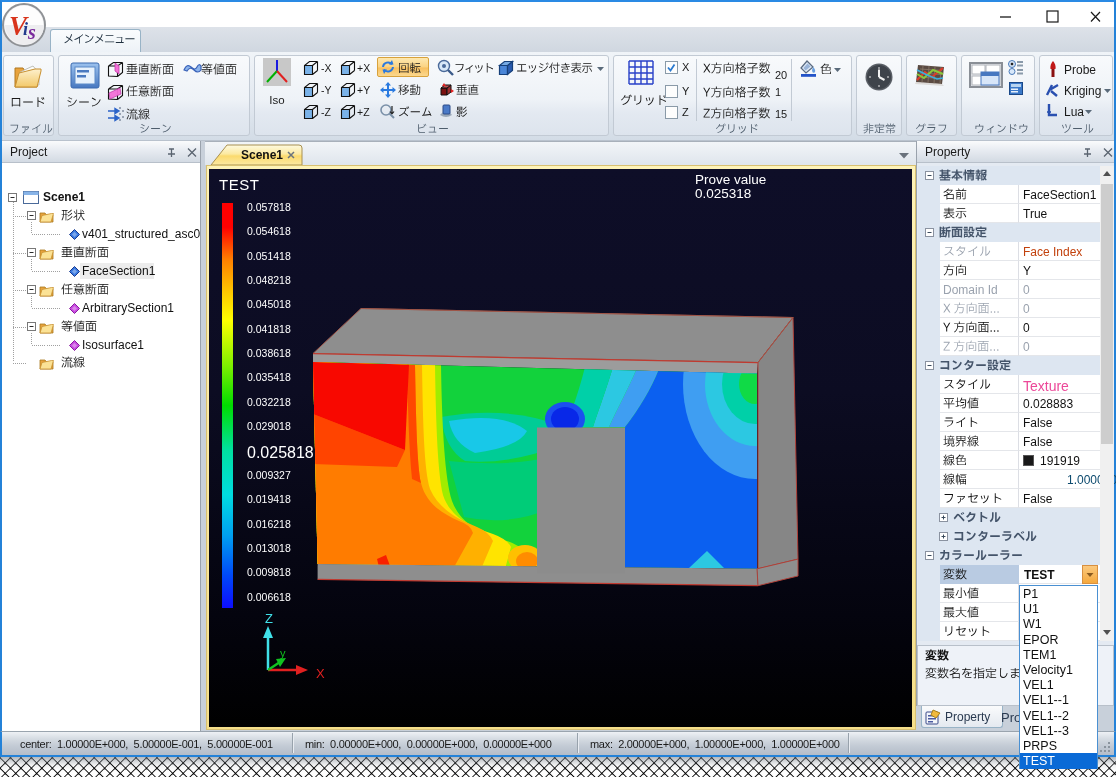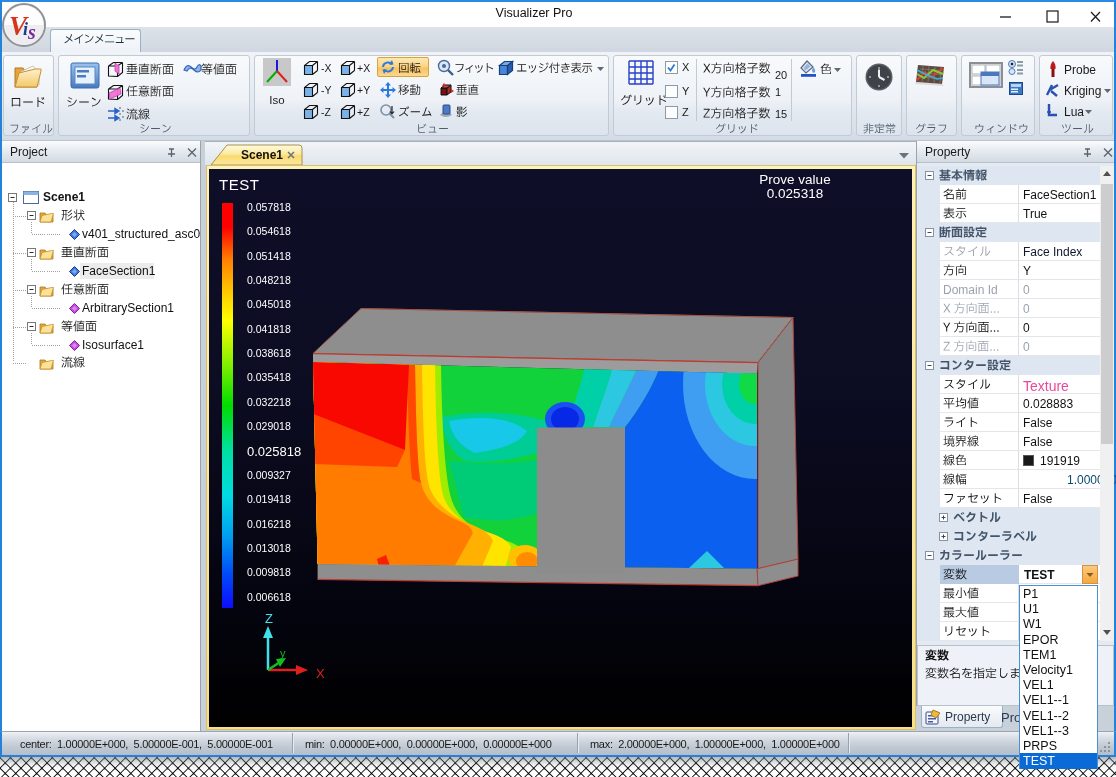--- a/index.html
+++ b/index.html
@@ -1,21 +1,20 @@
 <!DOCTYPE html>
 <html><head><meta charset="utf-8"><style>
 *{margin:0;padding:0;box-sizing:border-box}
 html,body{width:1116px;height:777px;overflow:hidden;background:#fff;
  font-family:"Liberation Sans",sans-serif;-webkit-font-smoothing:antialiased}
 #root{position:absolute;left:0;top:0;width:1116px;height:777px}
 .abs{position:absolute}
 </style></head><body>
 <div id="root">
 <div class="abs" style="left:0;top:0;width:1116px;height:757px;background:#fff;border-left:2px solid #2482d8;border-right:2px solid #2482d8;border-top:2px solid #2a8ae4"></div>
-<div class="abs" style="left:0;top:6px;width:1068px;text-align:center;font-size:12.5px;color:#111">Visualizer Pro</div>
 <svg class="abs" style="left:994px;top:4px" width="116" height="22">
       <line x1="6" y1="13" x2="17" y2="13" stroke="#1a1a1a" stroke-width="1.3"></line>
       <rect x="53" y="7" width="11" height="11" fill="none" stroke="#1a1a1a" stroke-width="1.2"></rect>
       <path d="M97 8 L106 17.5 M106 8 L97 17.5" stroke="#1a1a1a" stroke-width="1.2"></path>
     </svg>
 <div class="abs" style="left:2px;top:27px;width:1112px;height:25px;background:linear-gradient(#dde2e9,#d0d7e0)"></div>
 <div class="abs" style="left:50px;top:29px;width:91px;height:23px;background:linear-gradient(#fafcfd,#edf2f7);border:1px solid #98b3c6;border-bottom:none;border-radius:3px 3px 0 0"></div>
 <svg style="position:absolute;left:62.5px;top:33.2px;" width="73" height="16">
       <path transform="translate(0,10.1)" d="M9.2 -1.5Q8 -2.6 6.7 -3.6Q4.8 -1.1 1.9 0.1L1.4 -0.7Q4.3 -1.7 6 -4.1Q4.3 -5.4 2.8 -6.2L3.3 -6.9Q4.9 -6 6.5 -4.8Q7.5 -6.5 8.3 -9L9.1 -8.7Q8.3 -6.2 7.1 -4.3Q8.6 -3.2 9.7 -2.1ZM20.2 -8.3Q18.8 -6.9 16.9 -5.7L16.9 0.3L16.1 0.3L16.1 -5.2Q14.1 -4 11.7 -3.1L11.3 -3.9Q13.7 -4.7 15.8 -6Q18 -7.3 19.6 -8.9ZM25.7 -5.9Q24 -7 22.1 -7.9L22.5 -8.6Q24.4 -7.7 26.1 -6.6ZM22.2 -1Q24.3 -1.4 25.7 -2.1Q27.1 -2.9 28.1 -4.1Q29.2 -5.3 29.9 -7.1L30.6 -6.6Q29.5 -3.8 27.6 -2.3Q25.6 -0.8 22.5 -0.2ZM39.8 -1.5Q38.6 -2.6 37.3 -3.6Q35.4 -1.1 32.5 0.1L32 -0.7Q34.9 -1.7 36.6 -4.1Q34.9 -5.4 33.4 -6.2L33.9 -6.9Q35.5 -6 37.1 -4.8Q38.1 -6.5 38.9 -9L39.7 -8.7Q38.9 -6.2 37.7 -4.3Q39.2 -3.2 40.3 -2.1ZM50.4 -7L42.7 -7L42.7 -7.8L50.4 -7.8ZM51.2 -0.8L41.9 -0.8L41.9 -1.6L51.2 -1.6ZM60.7 -1L60.7 -0.2L52.8 -0.2L52.8 -1L58 -1Q58.4 -3.2 58.5 -5.5L53.6 -5.5L53.6 -6.2L59.3 -6.2Q59.3 -3.7 58.9 -1ZM71.5 -3.9L62.4 -3.9L62.4 -4.8L71.5 -4.8Z" fill="#20303f"></path>
     </svg>
@@ -465,34 +464,34 @@
       </defs>
       <text x="32" y="15" font-size="12" font-weight="bold" fill="#111" font-family="Liberation Sans">Scene1</text>
       <path d="M79 8 l6 6 M85 8 l-6 6" stroke="#6a747e" stroke-width="1.5"></path>
     </svg>
 <svg class="abs" style="left:897px;top:150px" width="14" height="10">
       <path d="M2 3 l5 5.5 5 -5.5z" fill="#6a727c"></path>
     </svg>
 <div class="abs" style="left:205.5px;top:165px;width:710px;height:565px;background:linear-gradient(#fdf2b8,#f5df8a);border:1px solid #d8c070"></div>
 <div class="abs" style="left:209px;top:168.5px;width:703px;height:558px;background:linear-gradient(180deg,#0e0e28 0%,#0c0c22 40%,#04040e 80%,#000 100%)"></div>
 <div class="abs" style="left:219px;top:176px;font-size:15px;color:#fff;letter-spacing:0.5px">TEST</div>
-<div class="abs" style="left:695px;top:172px;width:200px;text-align:center;font-size:13.5px;color:#fff">Prove value</div>
-<div class="abs" style="left:695px;top:186px;width:200px;text-align:center;font-size:13.5px;color:#fff">0.025318</div>
+<div class="abs" style="left:695px;top:172px;width:200px;text-align:left;font-size:13.5px;color:#fff">Prove value</div>
+<div class="abs" style="left:695px;top:186px;width:200px;text-align:left;font-size:13.5px;color:#fff">0.025318</div>
 <div class="abs" style="left:222px;top:203px;width:11px;height:405px;background:linear-gradient(180deg,#f00 0%,#f00 6%,#ff8000 14%,#ffc800 22%,#ff0 29%,#80f000 40%,#00dc00 50%,#00e0a0 61%,#00dce0 72%,#00a0f0 82%,#0048f8 92%,#0d0dff 100%)"></div>
 <div class="abs" style="left:247px;top:200.8px;font-size:10.5px;color:#fff">0.057818</div>
 <div class="abs" style="left:247px;top:225.2px;font-size:10.5px;color:#fff">0.054618</div>
 <div class="abs" style="left:247px;top:249.5px;font-size:10.5px;color:#fff">0.051418</div>
 <div class="abs" style="left:247px;top:273.9px;font-size:10.5px;color:#fff">0.048218</div>
 <div class="abs" style="left:247px;top:298.2px;font-size:10.5px;color:#fff">0.045018</div>
 <div class="abs" style="left:247px;top:322.6px;font-size:10.5px;color:#fff">0.041818</div>
 <div class="abs" style="left:247px;top:347.0px;font-size:10.5px;color:#fff">0.038618</div>
 <div class="abs" style="left:247px;top:371.3px;font-size:10.5px;color:#fff">0.035418</div>
 <div class="abs" style="left:247px;top:395.7px;font-size:10.5px;color:#fff">0.032218</div>
 <div class="abs" style="left:247px;top:420.0px;font-size:10.5px;color:#fff">0.029018</div>
-<div class="abs" style="left:247px;top:444.4px;font-size:13px;color:#fff">0.025818</div>
+<div class="abs" style="left:247px;top:444.4px;font-size:16px;color:#fff">0.025818</div>
 <div class="abs" style="left:247px;top:468.8px;font-size:10.5px;color:#fff">0.009327</div>
 <div class="abs" style="left:247px;top:493.1px;font-size:10.5px;color:#fff">0.019418</div>
 <div class="abs" style="left:247px;top:517.5px;font-size:10.5px;color:#fff">0.016218</div>
 <div class="abs" style="left:247px;top:541.8px;font-size:10.5px;color:#fff">0.013018</div>
 <div class="abs" style="left:247px;top:566.2px;font-size:10.5px;color:#fff">0.009818</div>
 <div class="abs" style="left:247px;top:590.6px;font-size:10.5px;color:#fff">0.006618</div>
 <svg class="abs" style="left:209px;top:168.5px" width="703" height="558">
 <defs>
         <clipPath id="face">
           <path d="M104 193.1 L548 204.7 L548 399.8 L108.6 395 Z"></path>
@@ -590,21 +589,21 @@
     </svg>
 <svg style="position:absolute;left:939px;top:225.5px;" width="50" height="17">
       <path transform="translate(0,10.6)" d="M11.6 -6.5L11.6 -5.2L10.5 -5.2L10.5 1L9.2 1L9.2 -5.2L8.2 -5.2Q8.2 -3.1 7.9 -1.7Q7.6 -0.2 6.9 1.1L6 0.2L6 0.4L2 0.4L2 1L0.6 1L0.6 -9.8L2 -9.8L2 -0.9L6 -0.9L6 -0.5Q6.5 -1.5 6.7 -2.6Q6.9 -3.8 6.9 -5.7L6.9 -9.2Q8.1 -9.3 9 -9.5Q9.9 -9.7 10.7 -10L11.5 -8.8Q10.3 -8.3 8.2 -8L8.2 -6.5ZM3.7 -4Q3.6 -3.2 3.4 -2.7Q3.2 -2.2 2.7 -1.6L2 -3Q3.2 -4.2 3.6 -5.4L2.3 -5.4L2.3 -6.7L3.8 -6.7L3.8 -10L5 -10L5 -6.7L6.6 -6.7L6.6 -5.4L5 -5.4L5 -4.6L5.1 -4.6L5.4 -4.9Q5.5 -5.1 5.6 -5.1Q5.8 -5.1 5.9 -4.8L6.8 -3.3L5.9 -2.4L5.1 -3.9Q5.1 -3.9 5.1 -3.9Q5 -3.9 5 -3.8L5 -1.2L3.8 -1.2L3.8 -4ZM2.7 -7.1Q2.5 -8.1 2.1 -9.2L3.1 -9.7Q3.6 -8.4 3.7 -7.5ZM6.7 -9.2Q6.6 -8.7 6.4 -8.1Q6.2 -7.4 6 -7L5.1 -7.5Q5.5 -8.6 5.7 -9.7ZM23.5 -8.4L18.8 -8.4Q18.7 -8.1 18.5 -7.5L23.1 -7.5L23.1 1L21.7 1L21.7 0.3L14.3 0.3L14.3 1L12.9 1L12.9 -7.5L16.9 -7.5Q17.1 -8 17.3 -8.4L12.5 -8.4L12.5 -9.8L23.5 -9.8ZM15.5 -6.3L14.3 -6.3L14.3 -0.9L15.5 -0.9ZM16.8 -5.3L19 -5.3L19 -6.3L16.8 -6.3ZM20.3 -0.9L21.7 -0.9L21.7 -6.3L20.3 -6.3ZM16.8 -3.2L19 -3.2L19 -4.2L16.8 -4.2ZM19 -2L16.8 -2L16.8 -0.9L19 -0.9ZM24.9 -9.8L28.7 -9.8L28.7 -8.6L24.9 -8.6ZM34.4 -8.2L35.4 -7.8L35.4 -6.6Q35.4 -6 35.2 -5.7Q35 -5.4 34.4 -5.4L33.9 -5.4Q33.3 -5.4 33 -5.5Q32.8 -5.6 32.7 -5.8Q32.6 -6.1 32.6 -6.6L32.6 -8.6L31.4 -8.6L31.4 -8.2Q31.4 -7 31 -6.2Q30.6 -5.4 29.9 -4.9L29.1 -6.1Q29.6 -6.5 29.8 -6.8Q30 -7 30.1 -7.5Q30.2 -7.9 30.2 -8.6L30.2 -9.8L33.9 -9.8L33.9 -6.9Q33.9 -6.7 34 -6.7Q34 -6.6 34.1 -6.6L34.4 -6.6ZM24.5 -8.1L29.1 -8.1L29.1 -6.9L24.5 -6.9ZM25 -6.4L28.7 -6.4L28.7 -5.2L25 -5.2ZM34.8 -3.8Q34.3 -2.4 33.3 -1.3Q34.2 -0.7 35.4 -0.3L34.9 1Q33.4 0.4 32.3 -0.4Q31.1 0.5 29.6 1.1L29 -0.3Q30.2 -0.7 31.2 -1.3Q30.5 -2 29.7 -2.9L30.6 -3.6L29.5 -3.6L29.5 -4.8L34.8 -4.8ZM28.7 -3.5L25 -3.5L25 -4.7L28.7 -4.7ZM30.9 -3.6Q31.6 -2.7 32.3 -2.1Q33 -2.8 33.3 -3.6ZM26.1 1L24.9 1L24.9 -3L28.8 -3L28.8 0.5L26.1 0.5ZM27.5 -1.9L26.1 -1.9L26.1 -0.6L27.5 -0.6ZM47.4 -0.7L47.2 0.6L43 0.6Q41.1 0.6 40.2 0Q39.2 -0.6 39 -2.2L38.9 -2.2Q38.9 -1.5 38.8 -1Q38.6 -0.5 38.2 -0.1Q37.9 0.3 37.4 0.8L36.5 -0.5Q37.2 -1 37.5 -1.4Q37.9 -1.9 38 -2.5Q38.2 -3.1 38.2 -4L38.2 -4.6L39.7 -4.6L39.7 -4Q39.7 -2.7 40.1 -2Q40.5 -1.2 41.4 -0.9L41.4 -5.4L37.7 -5.4L37.7 -6.3L36.7 -6.3L36.7 -9L41.2 -9L41.2 -10.1L42.6 -10.1L42.6 -9L47.4 -9L47.4 -6.3L46.3 -6.3L46.3 -5.4L42.8 -5.4L42.8 -4L46.5 -4L46.5 -2.7L42.8 -2.7L42.8 -0.7L42.9 -0.7ZM45.9 -6.7L45.9 -7.7L38.1 -7.7L38.1 -6.7Z" fill="#44546a"></path>
     </svg>
 <div class="abs" style="left:918px;top:242px;width:22px;height:19px;background:#dde6f1"></div>
 <div class="abs" style="left:940px;top:242px;width:79px;height:19px;background:#fff;border-bottom:1px solid #e4e6ea;border-right:1px solid #dcdee4"></div>
 <div class="abs" style="left:1019px;top:242px;width:81px;height:19px;background:#fff;border-bottom:1px solid #e4e6ea"></div>
 <svg style="position:absolute;left:943px;top:244.5px;" width="50" height="17">
       <path transform="translate(0,10.6)" d="M10.3 -0Q8.5 -1.8 6.6 -3.1Q5.7 -2.2 4.5 -1.4Q3.2 -0.6 1.8 -0L1.3 -0.8Q4.2 -1.9 6 -3.7Q7.8 -5.5 8.3 -7.8L2.2 -7.8L2.2 -8.6L9.3 -8.6Q9.3 -8.2 9.1 -7.5Q8.7 -5.5 7.2 -3.8Q9.1 -2.4 10.8 -0.7ZM22.3 -8Q22.1 -4.8 20.2 -2.7Q18.4 -0.6 15.2 0.3L14.8 -0.5Q17.6 -1.2 19.2 -2.8Q17.8 -4 16.3 -4.9L16.9 -5.6Q18.4 -4.6 19.8 -3.5Q21 -5 21.4 -7.2L16.6 -7.2Q16.1 -6.3 15.5 -5.7Q14.8 -5 13.9 -4.3L13.3 -5Q15.8 -6.8 17 -9.6L17.8 -9.4Q17.5 -8.7 17.1 -8ZM34.4 -8.7Q33 -7.2 31 -6L31 0.4L30.1 0.4L30.1 -5.4Q28 -4.1 25.5 -3.3L25.2 -4.1Q27.6 -4.9 29.9 -6.2Q32.2 -7.6 33.8 -9.3ZM47.2 -4.7Q46.6 -2.9 45.6 -1.6Q44.6 -0.4 43.2 0.1L42.4 0.1L42.4 -9.3L43.3 -9.3L43.3 -0.8Q45.4 -2 46.5 -5.1ZM39.4 -9.2L40.3 -9.2L40.3 -5.6Q40.3 -3.4 39.6 -2Q39 -0.7 37.6 0.3L37 -0.4Q38.3 -1.3 38.8 -2.5Q39.4 -3.6 39.4 -5.6Z" fill="#9aa2ae"></path>
     </svg>
-<div class="abs" style="left:1023px;top:245px;font-size:12px;color:#0f172a">Face Index</div>
+<div class="abs" style="left:1023px;top:245px;font-size:12px;color:#c2410c">Face Index</div>
 <div class="abs" style="left:918px;top:261px;width:22px;height:19px;background:#dde6f1"></div>
 <div class="abs" style="left:940px;top:261px;width:79px;height:19px;background:#fff;border-bottom:1px solid #e4e6ea;border-right:1px solid #dcdee4"></div>
 <div class="abs" style="left:1019px;top:261px;width:81px;height:19px;background:#fff;border-bottom:1px solid #e4e6ea"></div>
 <svg style="position:absolute;left:943px;top:263.5px;" width="26" height="17">
       <path transform="translate(0,10.6)" d="M4.7 -7.5L4.7 -6.6Q4.7 -5.9 4.7 -5.4L10 -5.4Q10 -3.9 9.9 -2.9Q9.9 -1.9 9.7 -1.2Q9.5 -0.3 9.1 0.1Q8.6 0.6 7.5 0.6L5.5 0.6L5.4 -0.2L7.5 -0.2Q8.2 -0.2 8.5 -0.4Q8.8 -0.7 8.9 -1.3Q9.2 -2.4 9.2 -4.6L4.6 -4.6Q4.3 -3 3.5 -1.6Q2.7 -0.3 1.3 0.8L0.7 0.2Q1.9 -0.7 2.6 -1.7Q3.3 -2.7 3.6 -3.9Q3.9 -5.1 3.9 -6.6L3.9 -7.5L0.7 -7.5L0.7 -8.2L5.5 -8.2L5.5 -10L6.3 -10L6.3 -8.2L11.3 -8.2L11.3 -7.5ZM22.9 -8.2L22.9 -0.4Q22.9 0.1 22.7 0.3Q22.5 0.5 22 0.5L20 0.5L19.8 -0.2L22.1 -0.2L22.1 -7.5L13.9 -7.5L13.9 0.8L13.1 0.8L13.1 -8.2L16.9 -8.2Q17.4 -9.1 17.8 -10.1L18.6 -9.9Q18.3 -9 17.8 -8.2ZM15.6 -5.8L20.3 -5.8L20.3 -1.9L16.3 -1.9L16.3 -1.1L15.6 -1.1ZM16.3 -2.6L19.6 -2.6L19.6 -5.1L16.3 -5.1Z" fill="#111"></path>
     </svg>
 <div class="abs" style="left:1023px;top:264px;font-size:12px;color:#111">Y</div>
 <div class="abs" style="left:918px;top:280px;width:22px;height:19px;background:#dde6f1"></div>
 <div class="abs" style="left:940px;top:280px;width:79px;height:19px;background:#fff;border-bottom:1px solid #e4e6ea;border-right:1px solid #dcdee4"></div>
 <div class="abs" style="left:1019px;top:280px;width:81px;height:19px;background:#fff;border-bottom:1px solid #e4e6ea"></div>

